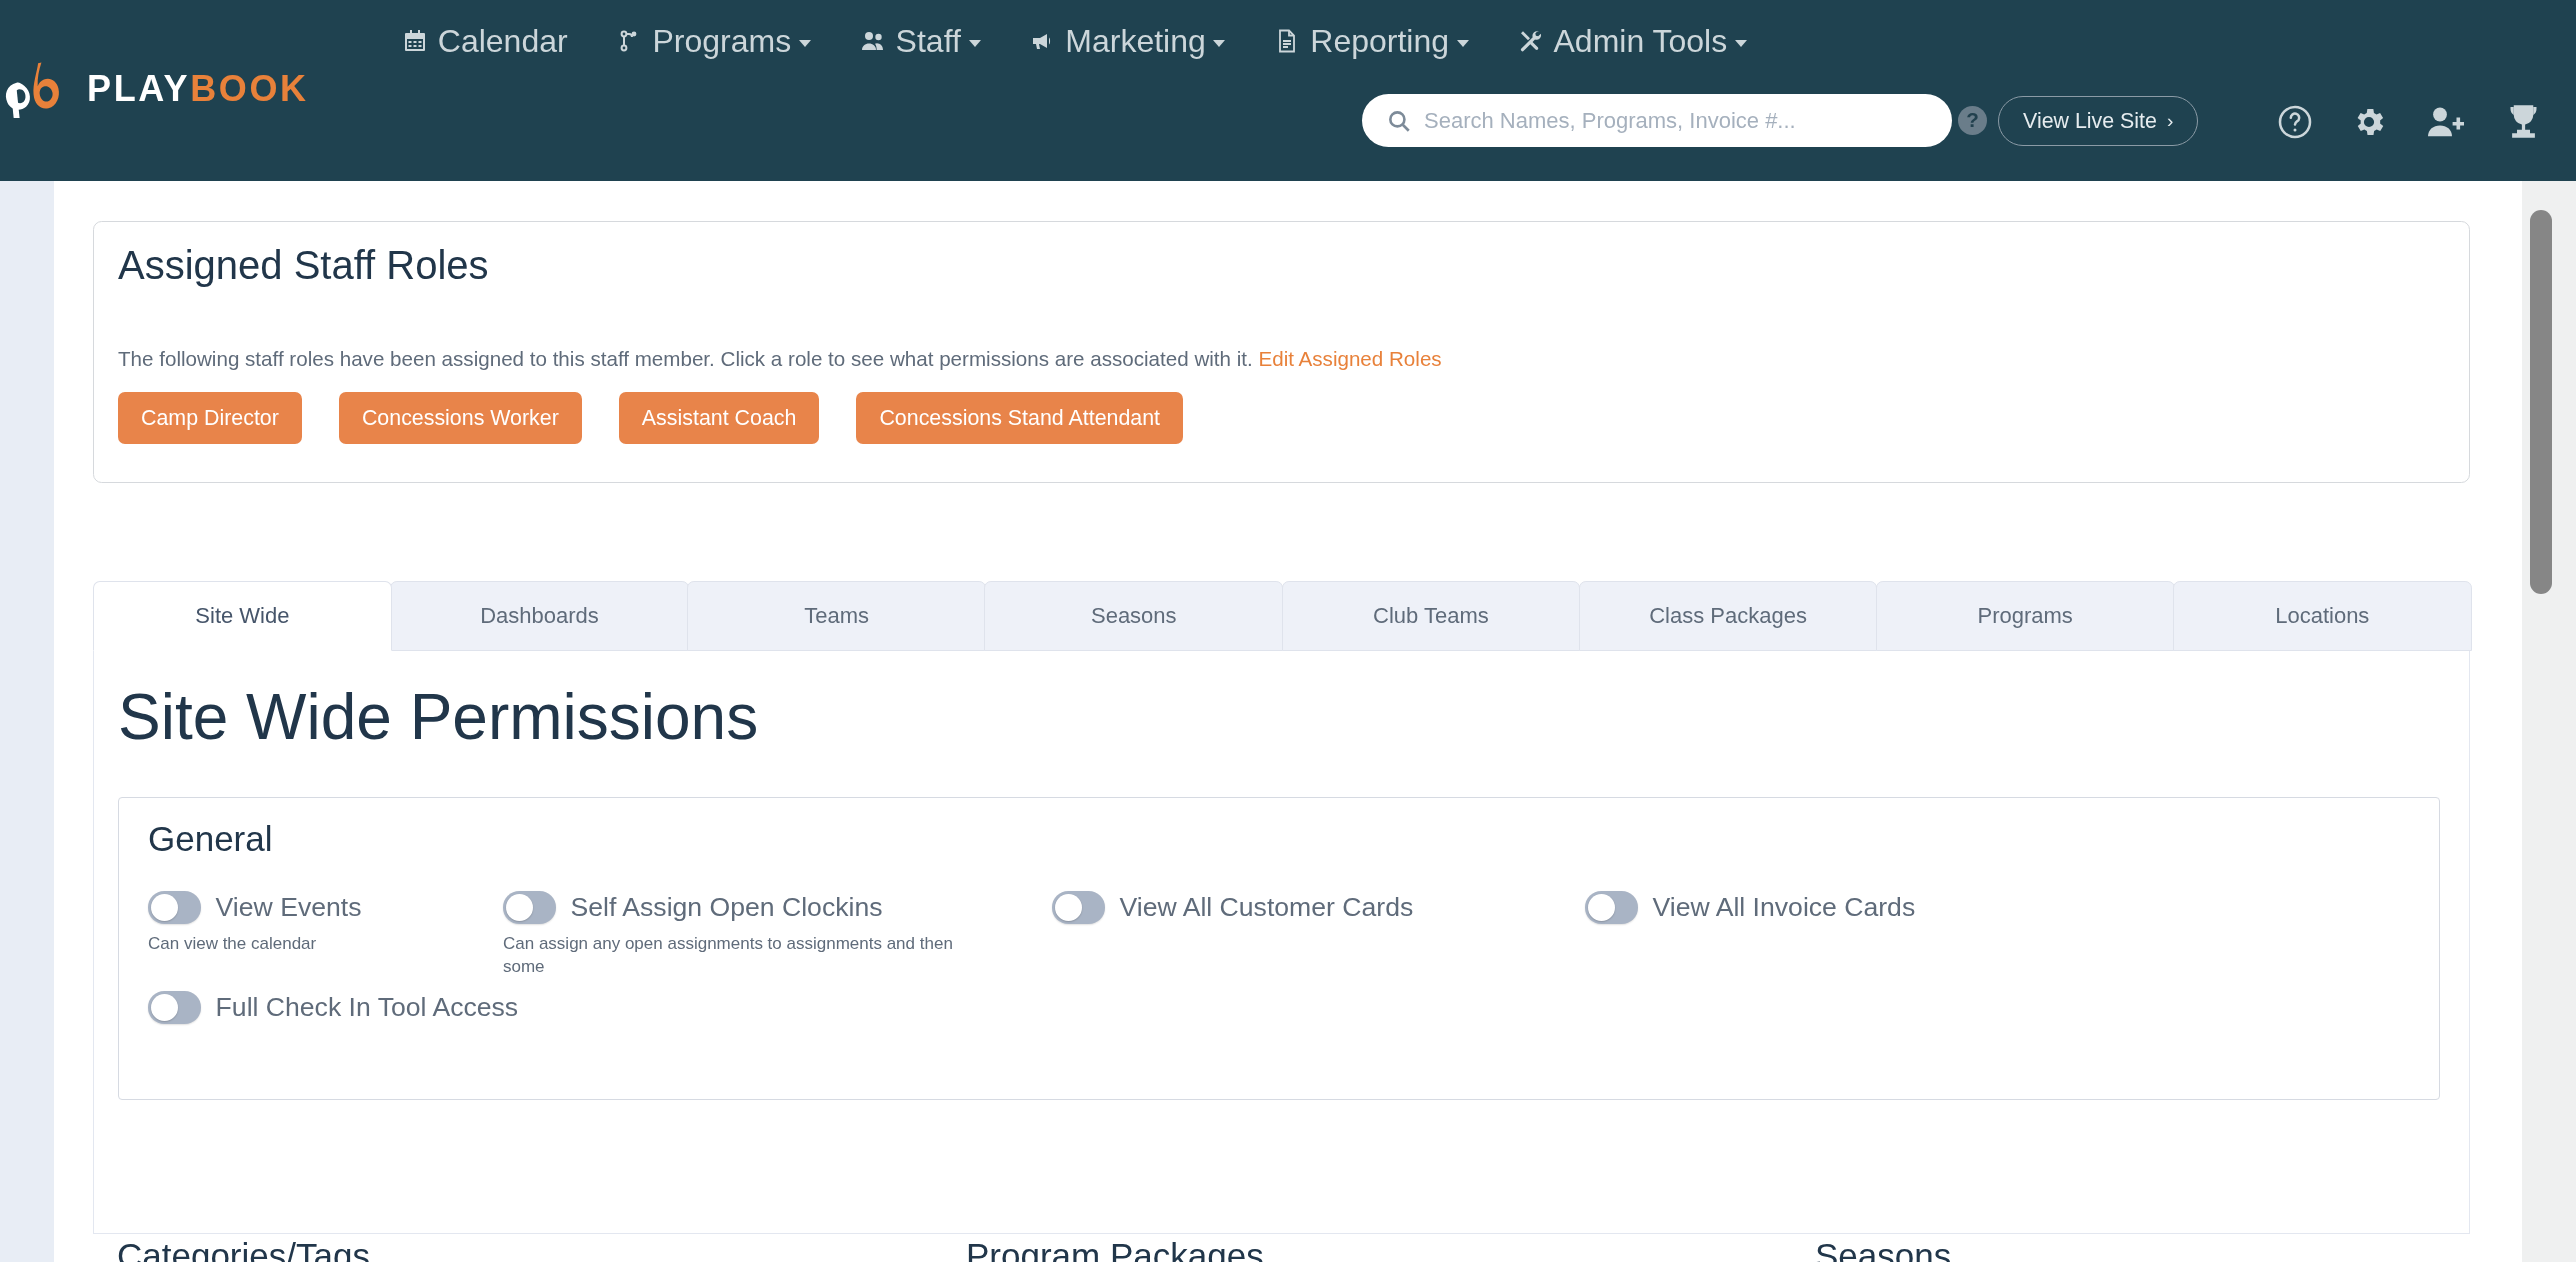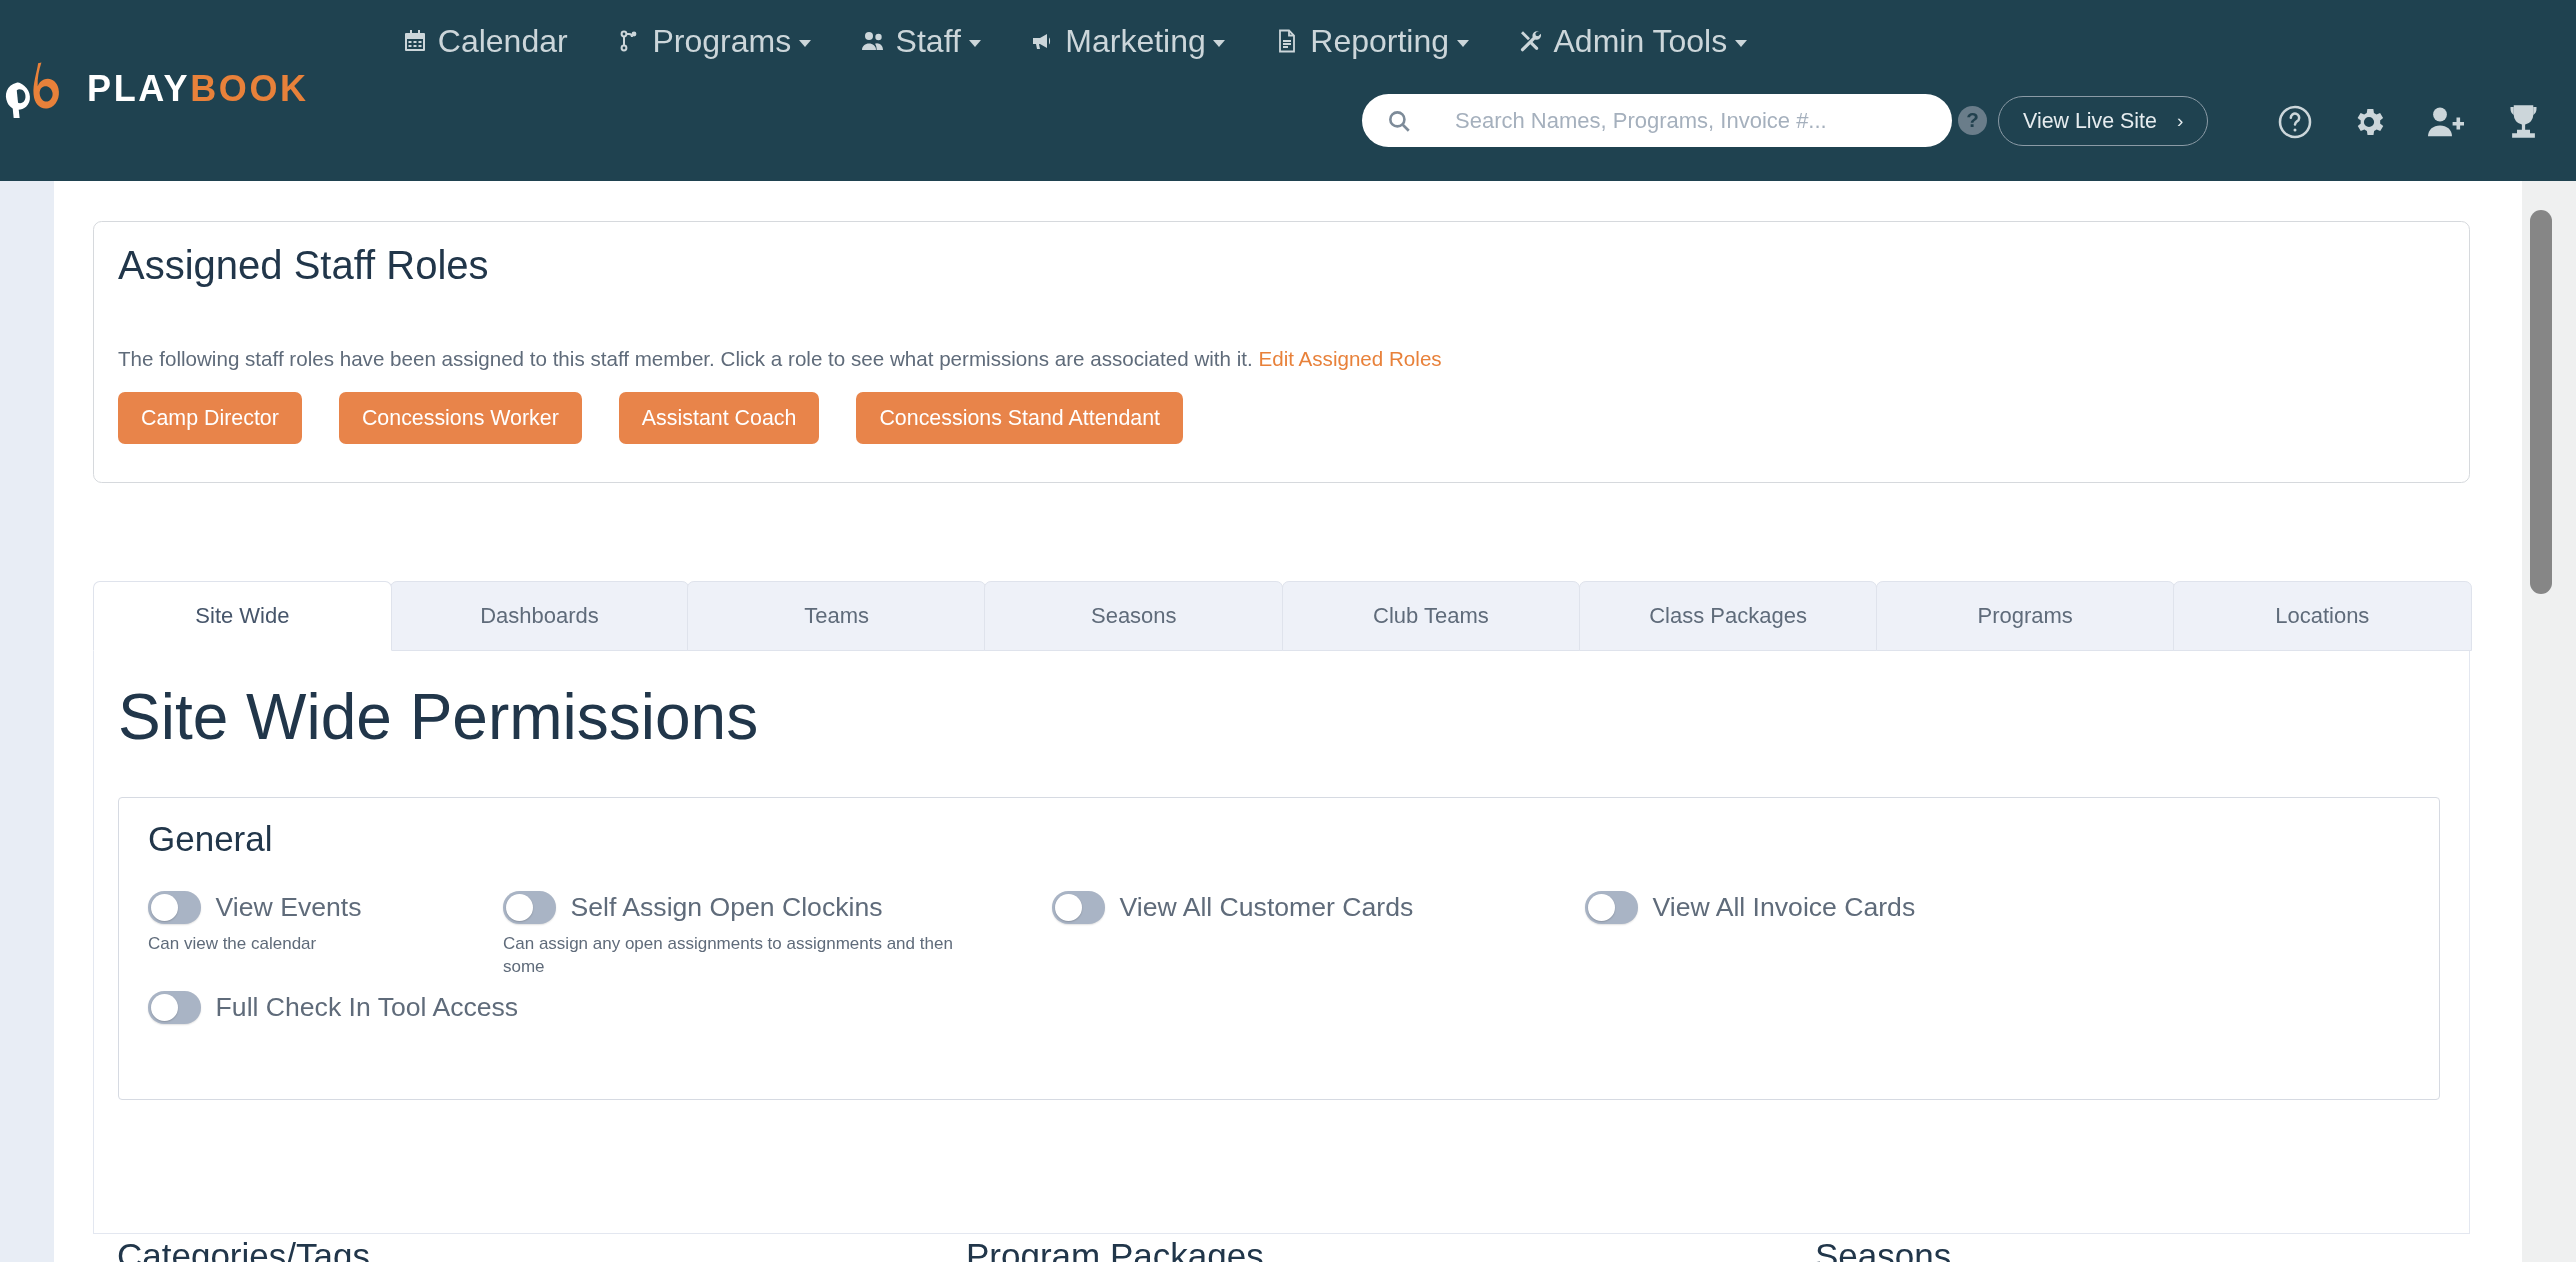--- a/index.html
+++ b/index.html
@@ -60,39 +60,38 @@
     width: 590px; height: 53px;
     background: #ffffff; border-radius: 26.6px;
     display: flex; align-items: center; padding: 0 24px;
   }
   .search-box .mag { width: 26px; height: 26px; margin-right: 12px; flex: 0 0 auto; }
   .search-input {
     border: none; outline: none; background: transparent;
     font-family: "Liberation Sans", sans-serif;
     font-size: 22px; color: #5b6b7c;
     width: 100%;
-    margin-left: 31px;
   }
   .search-input::placeholder { color: #a5b0bd; }
 
   .help-dot {
     position: absolute; left: 1958px; top: 106px;
     width: 29px; height: 29px; border-radius: 50%;
     background: #6a7d8a; color: #22414e;
     font-size: 20.6px; font-weight: bold;
     display: flex; align-items: center; justify-content: center;
     line-height: 1;
   }
 
   .live-site-btn {
     position: absolute; left: 1998px; top: 96px;
     height: 50px; padding: 0 24px;
     border: 1.7px solid #8b9ba6; border-radius: 25px;
     color: #e6ecef; font-size: 21.4px;
-    display: flex; align-items: center; gap: 20px;
+    display: flex; align-items: center; gap: 10px;
     background: transparent; cursor: pointer;
     font-family: "Liberation Sans", sans-serif;
   }
   .live-site-btn .chev { font-size: 19px; }
 
   .hdr-icons {
     position: absolute; left: 2277px; top: 94px;
     display: flex; align-items: center; gap: 38px;
     height: 55px;
   }

